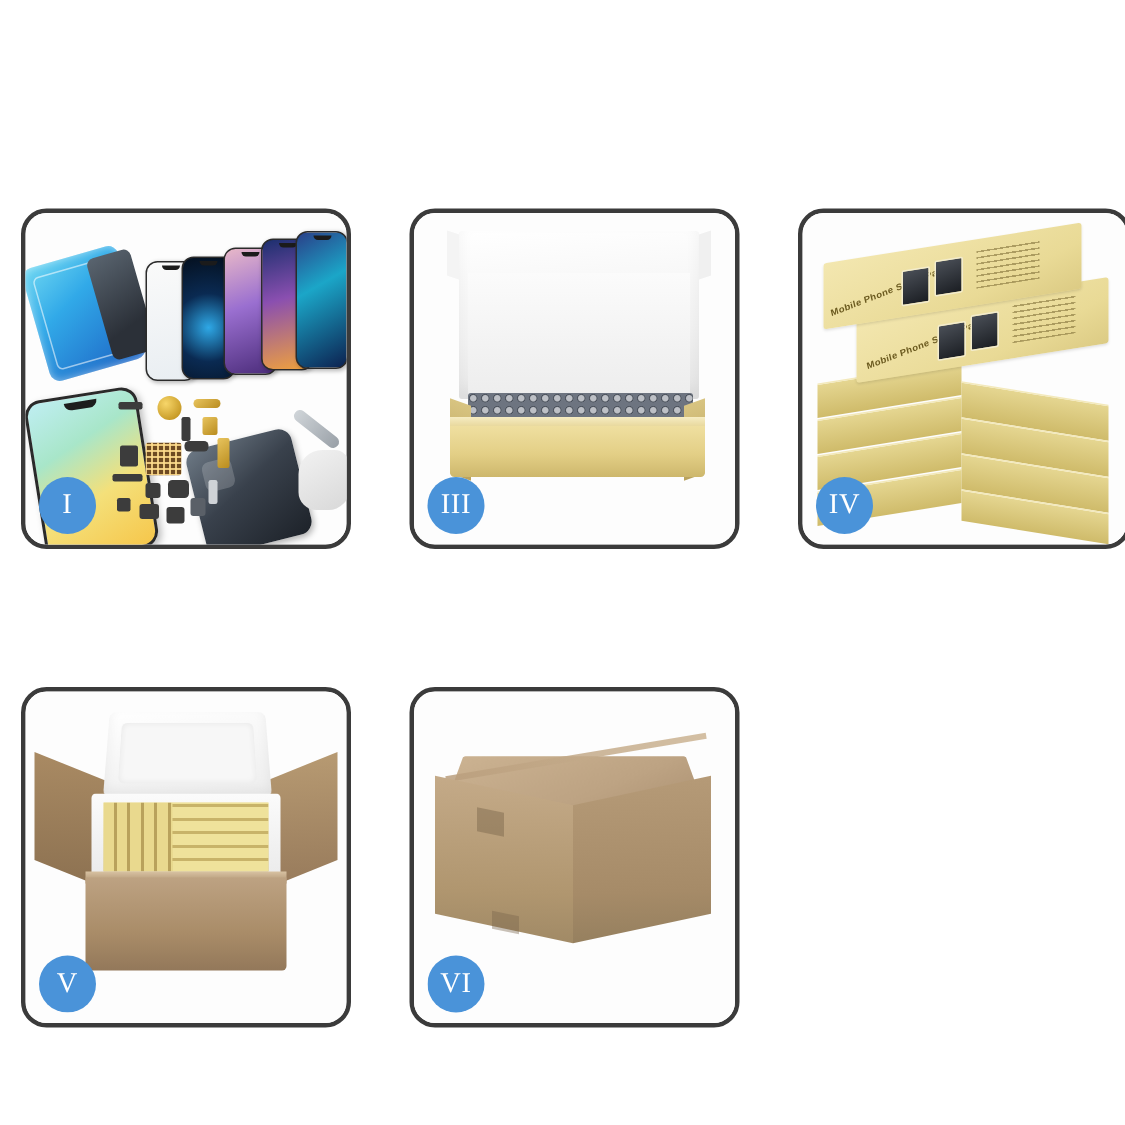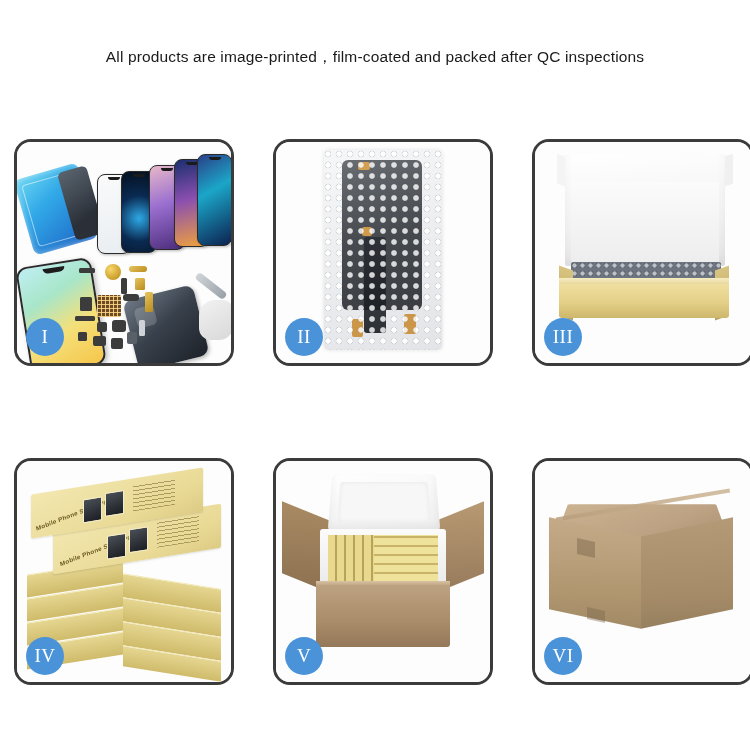--- a/index.html
+++ b/index.html
@@ -400,21 +400,20 @@
   }
   .p6-tab2 {
     position: absolute; left: 52px; top: 148px; width: 18px; height: 12px;
     background: rgba(120,99,74,.40); transform: skewY(12deg);
   }
 </style>
 </head>
 <body>
 
 <div class="header">
-  <p class="page-subtitle">All products are image-printed，film-coated and packed after QC inspections</p>
 </div>
 
 <div class="grid">
 
   <div class="card">
     <div class="card-stage">
       <div class="p1-film"></div>
       <div class="p1-filmdark"></div>
 
       <div class="p1-screen p1-s1">
@@ -453,33 +452,20 @@
       <div class="p1-chip" style="left:76px;top:194px;width:13px;height:10px;border-radius:2px;"></div>
       <div class="p1-chip" style="left:94px;top:196px;width:12px;height:11px;border-radius:2px;"></div>
       <div class="p1-chip" style="left:110px;top:190px;width:10px;height:12px;border-radius:2px;background:#5a6068;"></div>
       <div class="p1-chip" style="left:122px;top:178px;width:6px;height:16px;background:#cfd3d7;"></div>
       <div class="p1-chip" style="left:104px;top:136px;width:6px;height:16px;"></div>
       <div class="p1-chip p1-gold" style="left:128px;top:150px;width:8px;height:20px;"></div>
     </div>
     <div class="badge">I</div>
   </div>
 
-  <div class="card">
-    <div class="card-stage">
-      <div class="p2-bag"></div>
-      <div class="p2-lcd"></div>
-      <div class="p2-flex"></div>
-      <div class="p2-tapeA"></div>
-      <div class="p2-tapeB"></div>
-      <div class="p2-tapeC"></div>
-      <div class="p2-tapeD"></div>
-      <div class="p2-overlay"></div>
-    </div>
-    <div class="badge">II</div>
-  </div>
 
   <div class="card">
     <div class="card-stage">
       <div class="p3-lid-tab-l"></div>
       <div class="p3-lid-tab-r"></div>
       <div class="p3-lid"></div>
       <div class="p3-foamback"></div>
       <div class="p3-bubble"></div>
       <div class="p3-boxside"></div>
       <div class="p3-boxside-r"></div>

